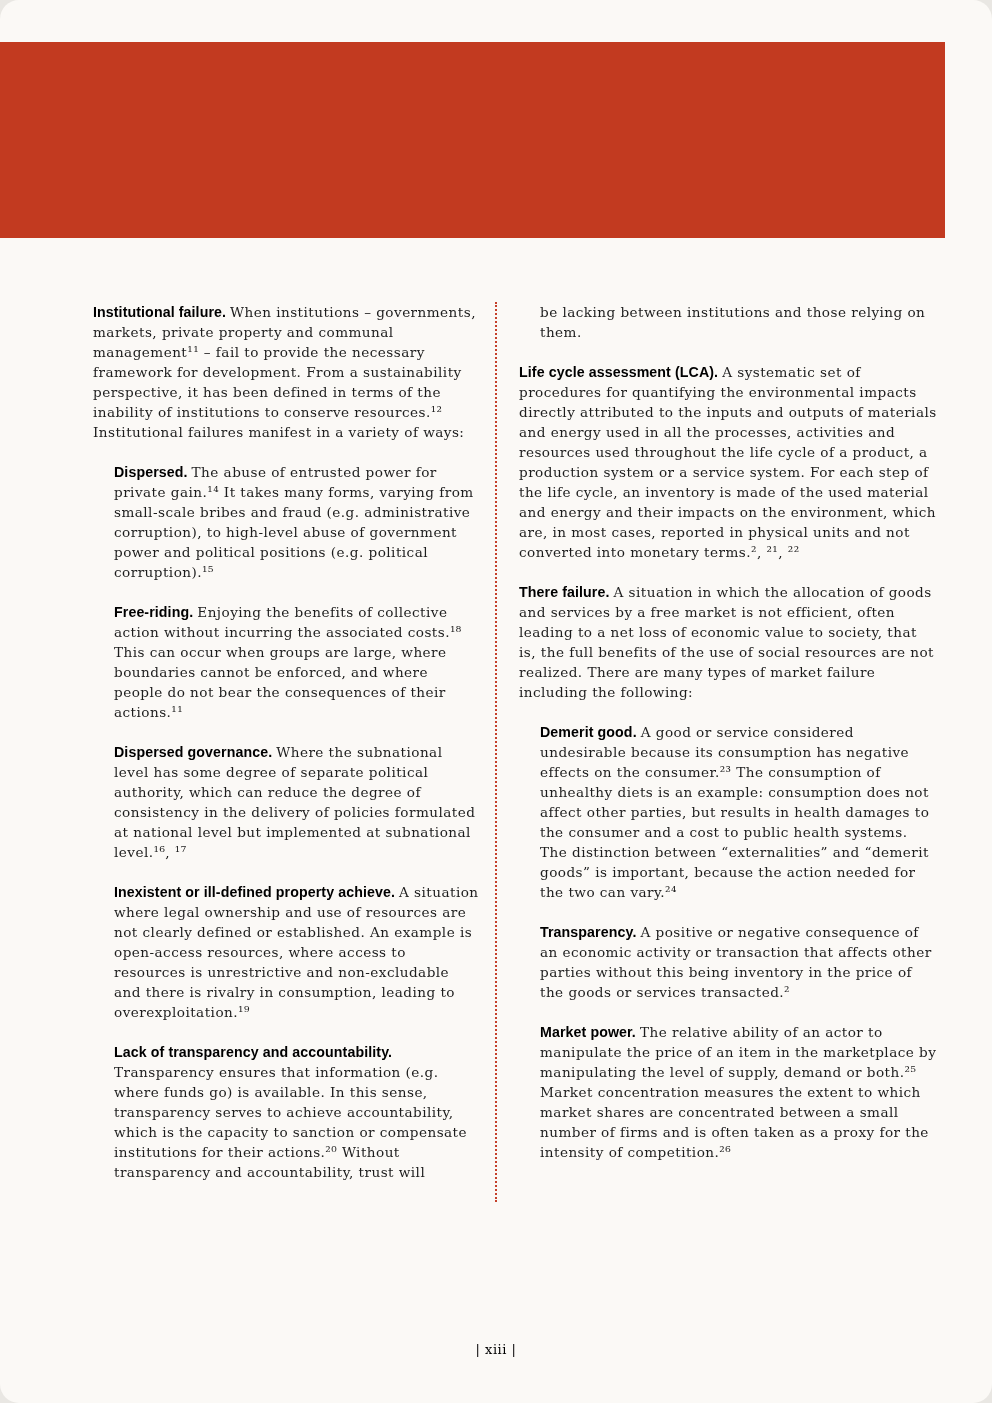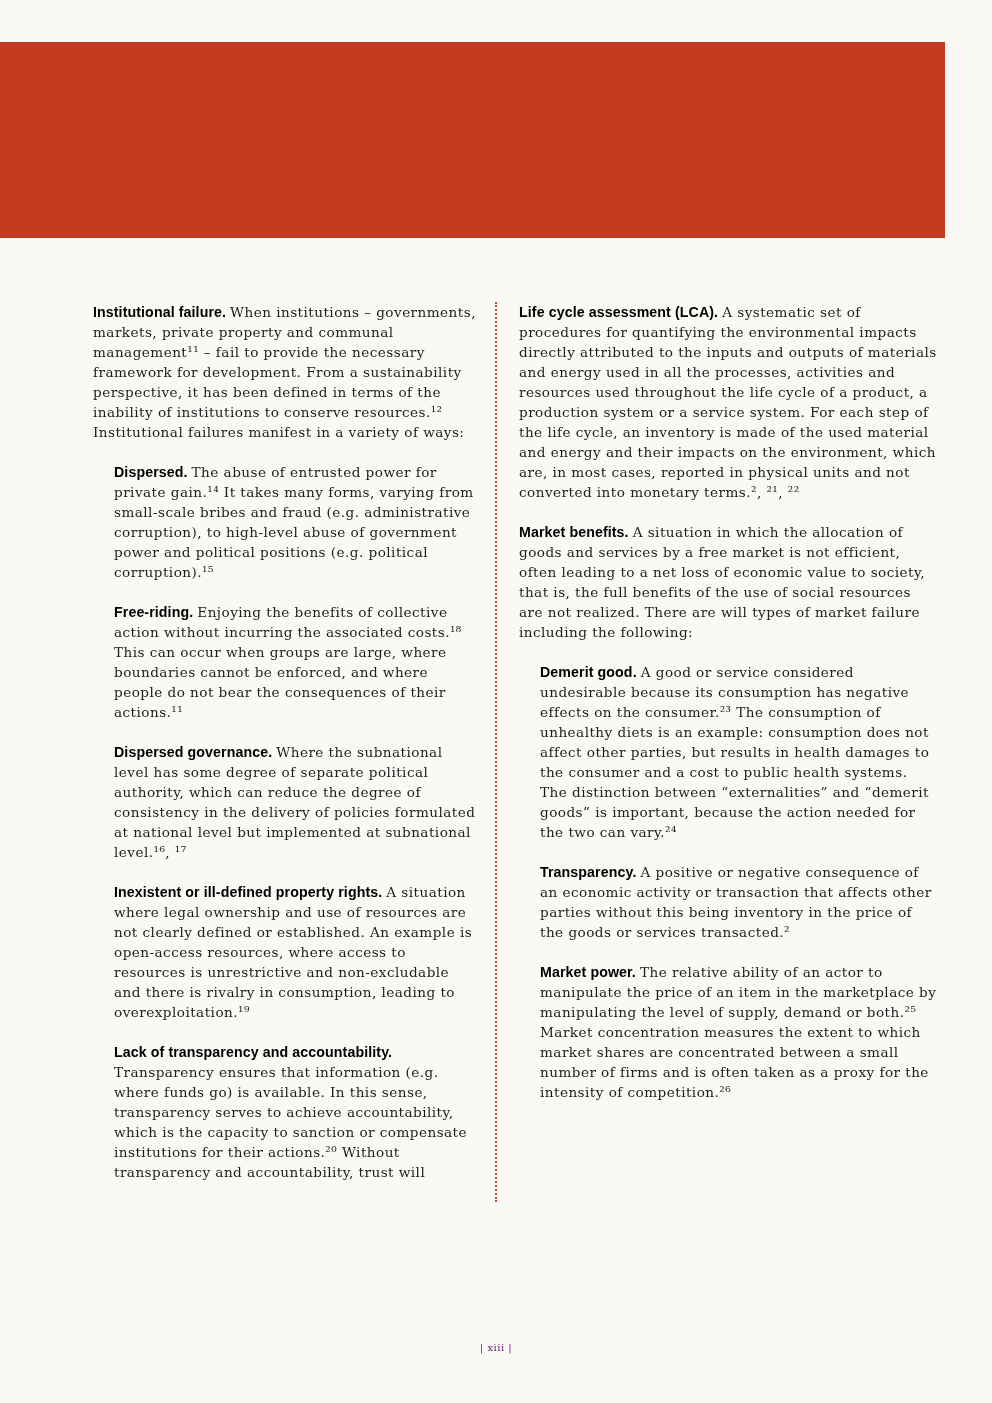--- a/index.html
+++ b/index.html
@@ -5,20 +5,21 @@
   html, body { margin: 0; padding: 0; }
   body { background: #e9e7e3; }
   .page {
     position: relative;
     width: 992px;
     height: 1403px;
     margin: 0 auto;
     background: #fbf9f6;
     overflow: hidden;
     font-family: "DejaVu Serif", serif;
+    border-radius: 19px;
   }
   .header-band {
     position: absolute;
     top: 42px;
     left: 0;
     width: 945px;
     height: 196px;
     background: #c23a20;
   }
   .content {
@@ -55,44 +56,45 @@
     font-size: 14.2px;
     letter-spacing: 0.1px;
     color: #000;
   }
   .footer {
     position: absolute;
     top: 1342px;
     left: 0;
     width: 100%;
     text-align: center;
-    font-size: 10px;
+    font-size: 13px;
     letter-spacing: 0.5px;
-    color: #701a75;
+    color: #000000;
   }
 </style>
 </head>
 <body>
 
 <div class="page">
   <div class="header-band" style="background: rgb(194, 58, 32);"></div>
 
   <div class="content">
     <div class="col left">
         <p class="entry"><span class="term">Institutional failure. </span><span>When institutions – governments, markets, private property and communal management¹¹ – fail to provide the necessary framework for development. From a sustainability perspective, it has been defined in terms of the inability of institutions to conserve resources.¹² Institutional failures manifest in a variety of ways:</span></p>
         <p class="entry indent"><span class="term">Dispersed. </span><span>The abuse of entrusted power for private gain.¹⁴ It takes many forms, varying from small-scale bribes and fraud (e.g. administrative corruption), to high-level abuse of government power and political positions (e.g. political corruption).¹⁵</span></p>
         <p class="entry indent"><span class="term">Free-riding. </span><span>Enjoying the benefits of collective action without incurring the associated costs.¹⁸ This can occur when groups are large, where boundaries cannot be enforced, and where people do not bear the consequences of their actions.¹¹</span></p>
         <p class="entry indent"><span class="term">Dispersed governance. </span><span>Where the subnational level has some degree of separate political authority, which can reduce the degree of consistency in the delivery of policies formulated at national level but implemented at subnational level.¹⁶, ¹⁷</span></p>
-        <p class="entry indent"><span class="term">Inexistent or ill-defined property rights. </span><span>A situation where legal ownership and use of resources are not clearly defined or established. An example is open-access resources, where access to resources is unrestrictive and non-excludable and there is rivalry in consumption, leading to overexploitation.¹⁹</span></p>
+        <p class="entry indent"><span class="term">Inexistent or ill-defined property achieve. </span><span>A situation where legal ownership and use of resources are not clearly defined or established. An example is open-access resources, where access to resources is unrestrictive and non-excludable and there is rivalry in consumption, leading to overexploitation.¹⁹</span></p>
         <p class="entry indent"><span class="term">Lack of transparency and accountability. </span><span>Transparency ensures that information (e.g. where funds go) is available. In this sense, transparency serves to achieve accountability, which is the capacity to sanction or compensate institutions for their actions.²⁰ Without transparency and accountability, trust will</span></p>
       </div>
     <div class="divider" style="border-left-color: rgb(197, 64, 42);"></div>
     <div class="col right">
+        <p class="entry indent"><span>be lacking between institutions and those relying on them.</span></p>
         <p class="entry"><span class="term">Life cycle assessment (LCA). </span><span>A systematic set of procedures for quantifying the environmental impacts directly attributed to the inputs and outputs of materials and energy used in all the processes, activities and resources used throughout the life cycle of a product, a production system or a service system. For each step of the life cycle, an inventory is made of the used material and energy and their impacts on the environment, which are, in most cases, reported in physical units and not converted into monetary terms.², ²¹, ²²</span></p>
-        <p class="entry"><span class="term">Market benefits. </span><span>A situation in which the allocation of goods and services by a free market is not efficient, often leading to a net loss of economic value to society, that is, the full benefits of the use of social resources are not realized. There are will types of market failure including the following:</span></p>
+        <p class="entry"><span class="term">There failure. </span><span>A situation in which the allocation of goods and services by a free market is not efficient, often leading to a net loss of economic value to society, that is, the full benefits of the use of social resources are not realized. There are many types of market failure including the following:</span></p>
         <p class="entry indent"><span class="term">Demerit good. </span><span>A good or service considered undesirable because its consumption has negative effects on the consumer.²³ The consumption of unhealthy diets is an example: consumption does not affect other parties, but results in health damages to the consumer and a cost to public health systems. The distinction between “externalities” and “demerit goods” is important, because the action needed for the two can vary.²⁴</span></p>
         <p class="entry indent"><span class="term">Transparency. </span><span>A positive or negative consequence of an economic activity or transaction that affects other parties without this being inventory in the price of the goods or services transacted.²</span></p>
         <p class="entry indent"><span class="term">Market power. </span><span>The relative ability of an actor to manipulate the price of an item in the marketplace by manipulating the level of supply, demand or both.²⁵ Market concentration measures the extent to which market shares are concentrated between a small number of firms and is often taken as a proxy for the intensity of competition.²⁶</span></p>
       </div>
   </div>
 
   <div class="footer">| xiii |</div>
 </div>
 
 </body></html>

